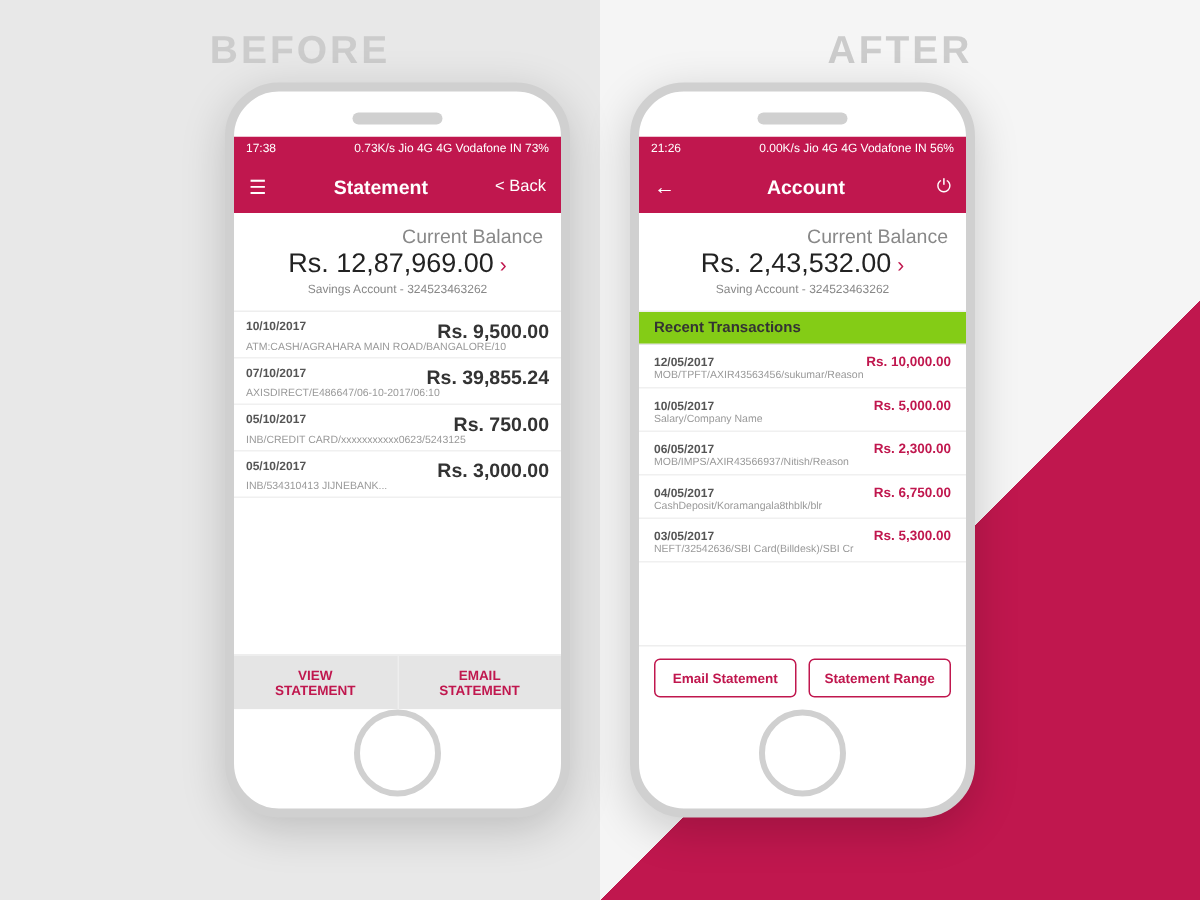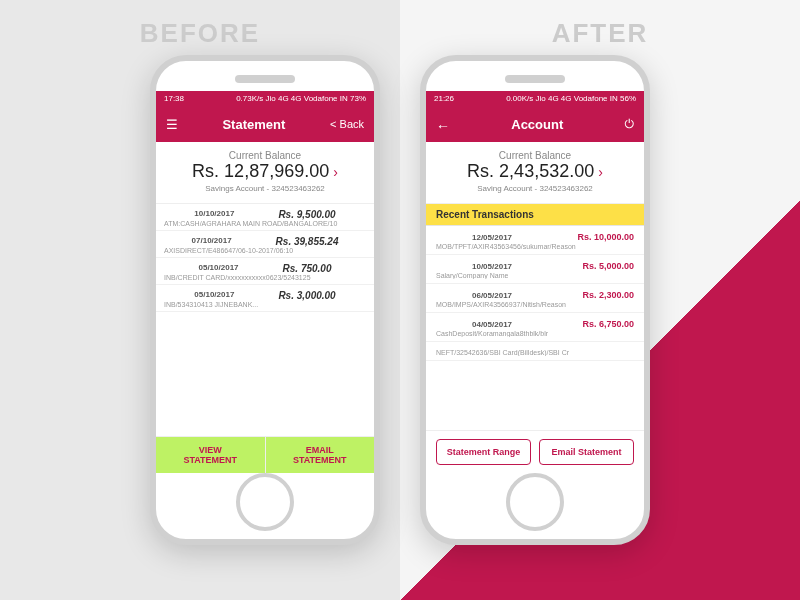--- a/index.html
+++ b/index.html
@@ -147,22 +147,23 @@
     }
 
     
     .balance-section {
       background: #fff;
       padding: 8px 12px 10px;
       text-align: center;
       border-bottom: 1px solid #eee;
     }
     .balance-label {
-      font-size: 10px;
+      font-size: 13px;
       color: #888;
+      text-align: right;
     }
     .balance-row {
       display: flex;
       align-items: center;
       justify-content: center;
       gap: 4px;
     }
     .balance-amount {
       font-size: 18px;
       font-weight: 400;
@@ -173,21 +174,21 @@
       font-size: 14px;
     }
     .account-number {
       font-size: 8px;
       color: #888;
       margin-top: 2px;
     }
 
     
     .transactions-header {
-      background: #fde047;
+      background: #84cc16;
       padding: 5px 10px;
       font-size: 10px;
       font-weight: 700;
       color: #333;
       border-bottom: 1px solid #e5e5e5;
     }
 
     .transaction-list {
       flex: 1;
       overflow: hidden;
@@ -199,21 +200,20 @@
     }
     .tx-row1 {
       display: flex;
       justify-content: space-between;
       align-items: center;
     }
     .tx-date {
       font-size: 8px;
       color: #555;
       font-weight: 600;
-      margin-left: 36px;
     }
     .tx-amount {
       font-size: 9px;
       font-weight: 700;
       color: #c0174e;
     }
     .tx-desc {
       font-size: 7px;
       color: #999;
       margin-top: 1px;
@@ -222,40 +222,40 @@
       text-overflow: ellipsis;
     }
 
     
     .old-tx-item {
       padding: 5px 8px 3px;
       border-bottom: 1px solid #f0f0f0;
     }
     .old-tx-row1 {
       display: flex;
-      justify-content: center;
+      justify-content: space-between;
       gap: 44px;
     }
     .old-tx-date { font-size: 8px; color: #555; font-weight: 600; }
-    .old-tx-amount { font-size: 10px; color: #333; font-weight: 600; font-style: italic; }
+    .old-tx-amount { font-size: 13px; color: #333; font-weight: 600; }
     .old-tx-desc { font-size: 7px; color: #999; }
 
     
     .bottom-buttons {
       display: flex;
       border-top: 1px solid #eee;
     }
     .bottom-btn {
       flex: 1;
       padding: 8px 4px;
       text-align: center;
       font-size: 9px;
       font-weight: 700;
       color: #c0174e;
-      background: #bef264;
+      background: #e5e5e5;
       cursor: pointer;
       border: none;
       border-right: 1px solid #eee;
       text-transform: uppercase;
     }
     .bottom-btn:last-child { border-right: none; }
 
     
     .new-bottom-buttons {
       display: flex;
@@ -408,25 +408,29 @@
             <div class="tx-desc">MOB/IMPS/AXIR43566937/Nitish/Reason</div>
           </div>
           <div class="transaction-item">
             <div class="tx-row1">
               <span class="tx-date">04/05/2017</span>
               <span class="tx-amount">Rs. 6,750.00</span>
             </div>
             <div class="tx-desc">CashDeposit/Koramangala8thblk/blr</div>
           </div>
           <div class="transaction-item">
+            <div class="tx-row1">
+              <span class="tx-date">03/05/2017</span>
+              <span class="tx-amount">Rs. 5,300.00</span>
+            </div>
             <div class="tx-desc">NEFT/32542636/SBI Card(Billdesk)/SBI Cr</div>
           </div>
         </div>
 
         <div class="new-bottom-buttons">
+          <button class="new-bottom-btn">Email Statement</button>
           <button class="new-bottom-btn">Statement Range</button>
-          <button class="new-bottom-btn">Email Statement</button>
         </div>
       </div>
     </div>
   </div>
 
 </div>
 
 </body></html>

